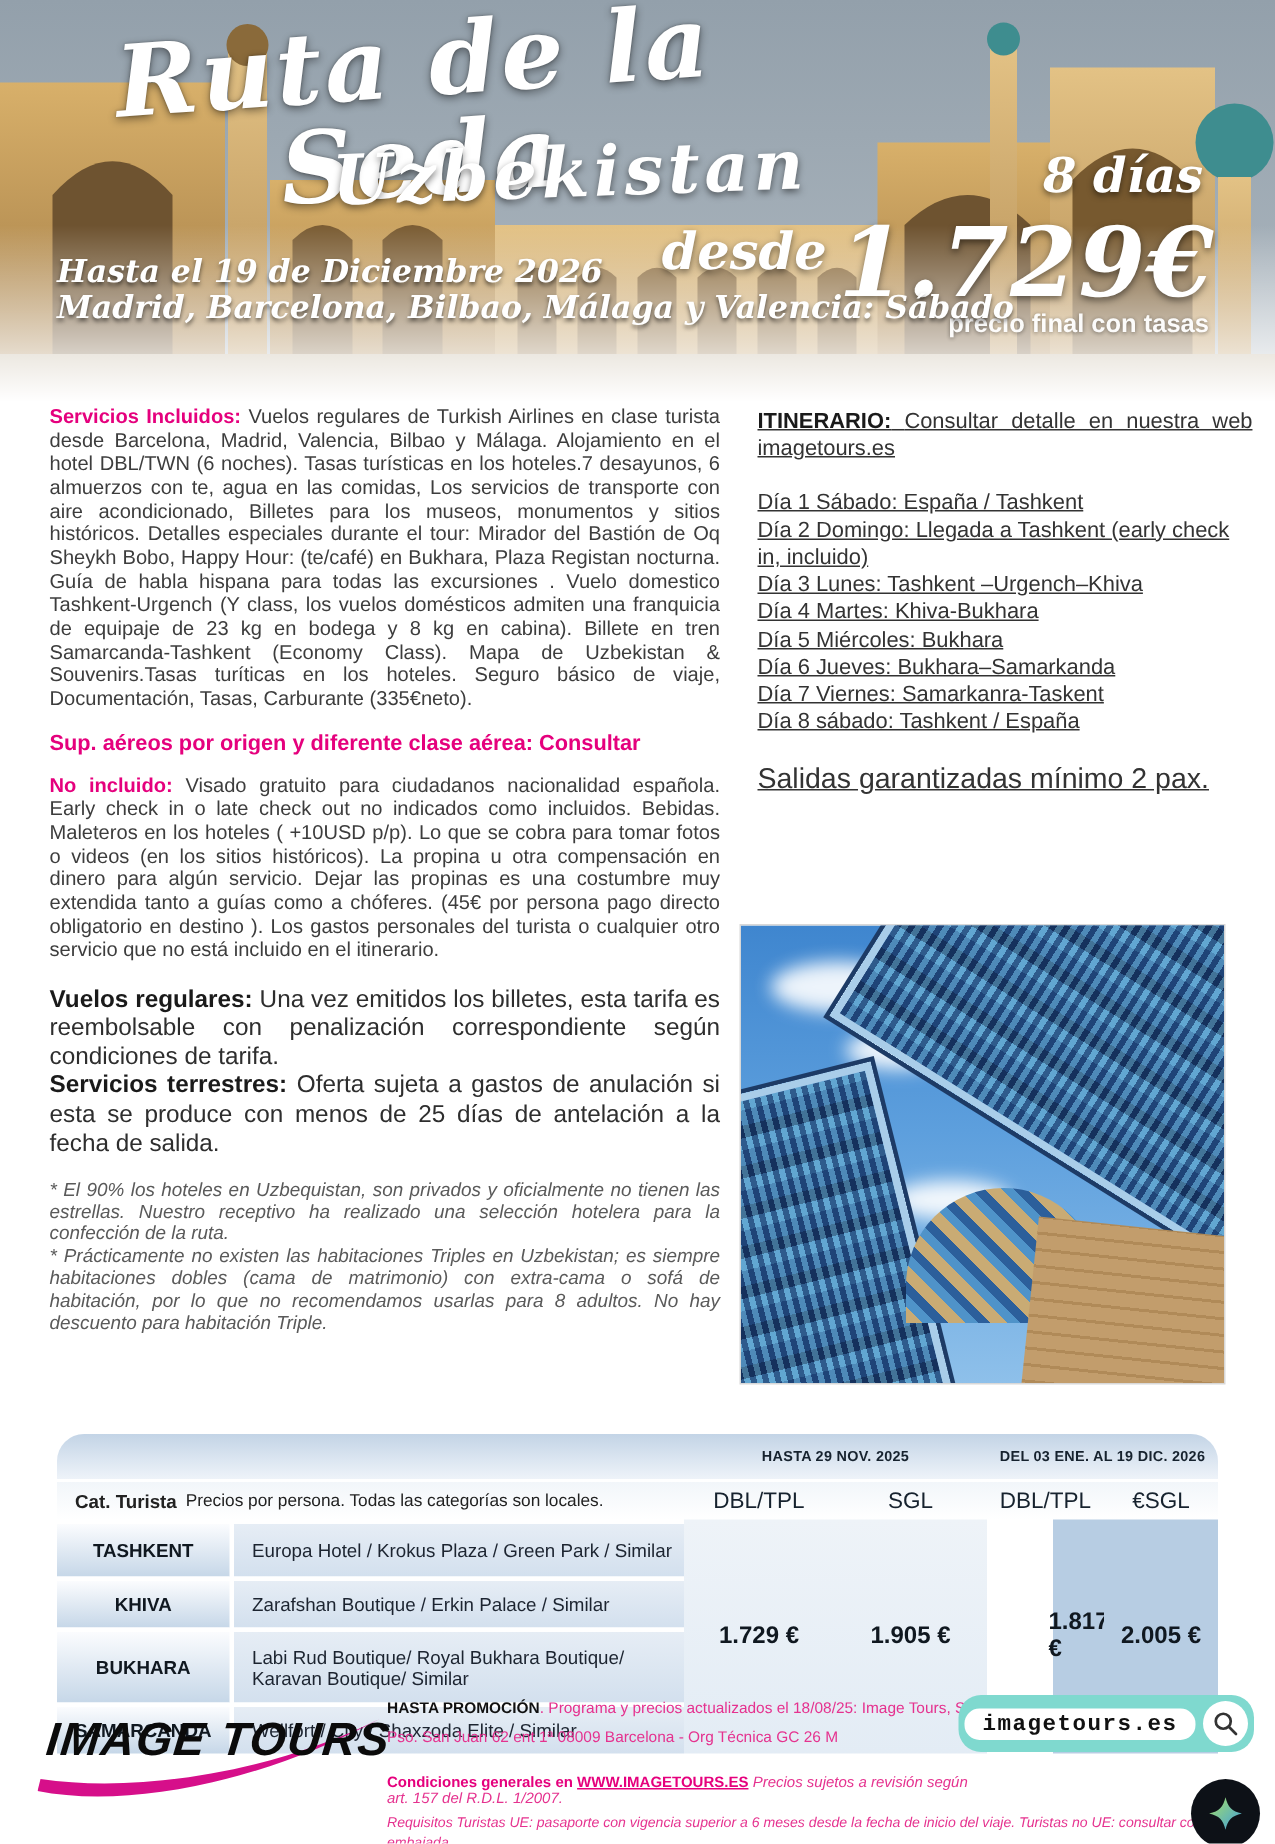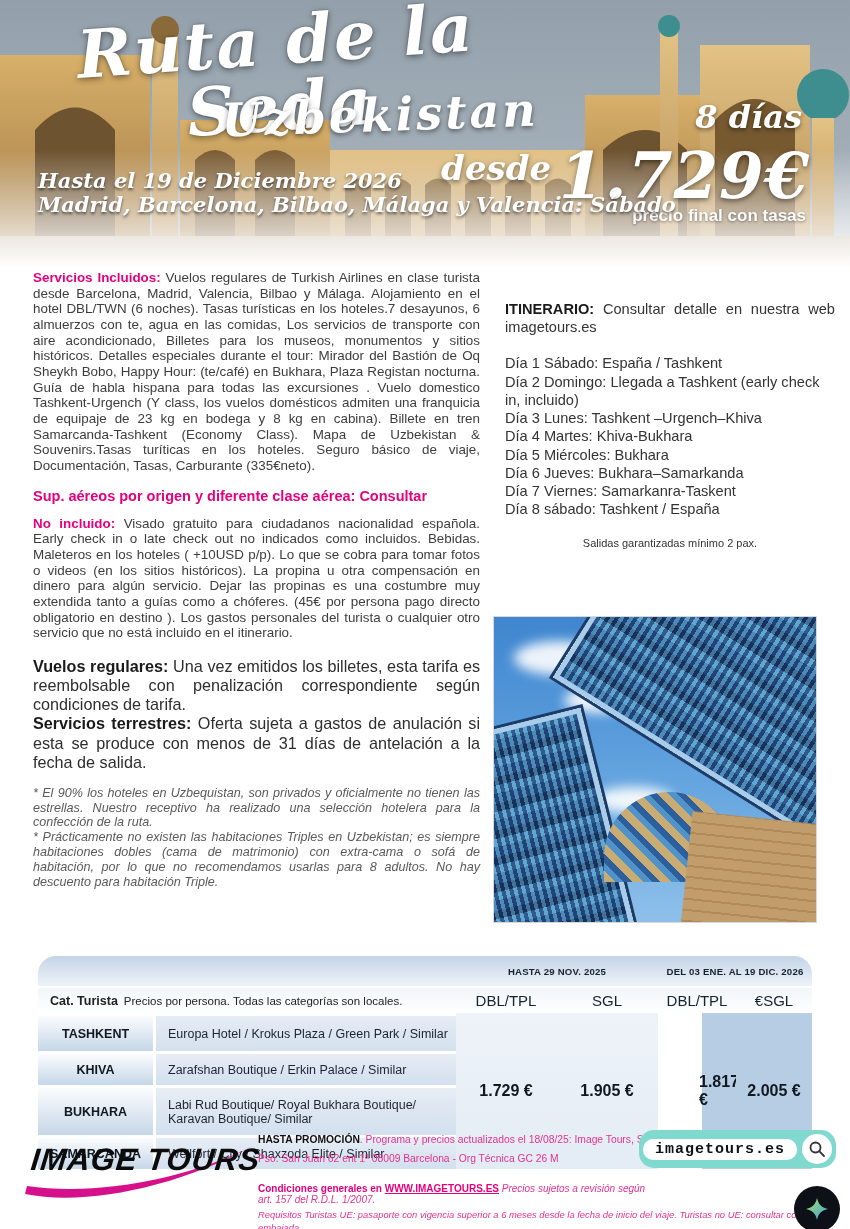--- a/index.html
+++ b/index.html
@@ -40,24 +40,24 @@
   .col-left { position:absolute; left:33px; top:270px; width:447px; color:#3d3d3d; }
   .para { font-size:13.4px; line-height:1.17; text-align:justify; }
   .lead-magenta { color:#e5007d; font-weight:bold; }
   .lead-black { color:#1a1a1a; font-weight:bold; }
   .sup-line { color:#e5007d; font-weight:bold; font-size:14.5px; margin:14px 0 12px 0; }
   .big-para { font-size:16.2px; line-height:1.18; text-align:justify; color:#2e2e2e; margin-top:16px; }
   .notes { margin-top:14px; font-style:italic; color:#5a5a5a; font-size:12.6px; line-height:1.18; text-align:justify; }
   .notes p { margin:0; }
 
   
-  .col-right { position:absolute; left:505px; top:300px; width:330px; color:#333; }
+  .col-right { position:absolute; left:505px; top:272px; width:330px; color:#333;text-decoration:underline; }
   .itin-head { font-size:14.6px; line-height:1.25; text-align:justify; }
   .itin-days { margin-top:18px; font-size:14.6px; line-height:1.25; }
-  .itin-salidas { margin-top:18px; font-size:11px;text-align:center; }
+  .itin-salidas { margin-top:18px; font-size:19px; }
 
   
   .photo { position:absolute; left:493px; top:616px; width:324px; height:307px;
     background:linear-gradient(180deg,#3f86cf 0%, #5d9fdd 45%, #8ec0ea 100%);
     overflow:hidden; border:1px solid #d8d8d8; }
   .cloud { position:absolute; background:#fff; border-radius:50%; filter:blur(6px); opacity:.9; }
   .tilewall { position:absolute;
     background:
       repeating-linear-gradient(90deg, rgba(20,45,90,.55) 0 4px, rgba(120,190,220,.45) 4px 8px),
       repeating-linear-gradient(0deg, #2c5f9b 0 10px, #4f93c9 10px 18px, #16355f 18px 26px);
@@ -199,21 +199,21 @@
     <div class="hero-departures">Madrid, Barcelona, Bilbao, Málaga y Valencia: Sábado</div>
   </div>
 
   <div class="col-left">
     <p class="para"><span class="lead-magenta">Servicios Incluidos:</span> <span>Vuelos regulares de Turkish Airlines en clase turista desde Barcelona, Madrid, Valencia, Bilbao y Málaga. Alojamiento en el hotel DBL/TWN (6 noches). Tasas turísticas en los hoteles.7 desayunos, 6 almuerzos con te, agua en las comidas, Los servicios de transporte con aire acondicionado, Billetes para los museos, monumentos y sitios históricos. Detalles especiales durante el tour: Mirador del Bastión de Oq Sheykh Bobo, Happy Hour: (te/café) en Bukhara, Plaza Registan nocturna. Guía de habla hispana para todas las excursiones . Vuelo domestico Tashkent-Urgench (Y class, los vuelos domésticos admiten una franquicia de equipaje de 23 kg en bodega y 8 kg en cabina). Billete en tren Samarcanda-Tashkent (Economy Class). Mapa de Uzbekistan &amp; Souvenirs.Tasas turíticas en los hoteles. Seguro básico de viaje, Documentación, Tasas, Carburante (335€neto).</span></p>
 
     <p class="sup-line">Sup. aéreos por origen y diferente clase aérea: Consultar</p>
 
     <p class="para"><span class="lead-magenta">No incluido:</span> <span>Visado gratuito para ciudadanos nacionalidad española. Early check in o late check out no indicados como incluidos. Bebidas. Maleteros en los hoteles ( +10USD p/p). Lo que se cobra para tomar fotos o videos (en los sitios históricos). La propina u otra compensación en dinero para algún servicio. Dejar las propinas es una costumbre muy extendida tanto a guías como a chóferes. (45€ por persona pago directo obligatorio en destino ). Los gastos personales del turista o cualquier otro servicio que no está incluido en el itinerario.</span></p>
 
-    <p class="big-para"><span class="lead-black">Vuelos regulares:</span> <span>Una vez emitidos los billetes, esta tarifa es reembolsable con penalización correspondiente según condiciones de tarifa.</span><br><span class="lead-black">Servicios terrestres:</span> <span>Oferta sujeta a gastos de anulación si esta se produce con menos de 31 días de antelación a la fecha de salida.</span></p>
+    <p class="big-para"><span class="lead-black">Vuelos regulares:</span> <span>Una vez emitidos los billetes, esta tarifa es reembolsable con penalización correspondiente según condiciones de tarifa.</span><br><span class="lead-black">Servicios terrestres:</span> <span>Oferta sujeta a gastos de anulación si esta se produce con menos de 25 días de antelación a la fecha de salida.</span></p>
 
     <div class="notes">
       <p>* El 90% los hoteles en Uzbequistan, son privados y oficialmente no tienen las estrellas. Nuestro receptivo ha realizado una selección hotelera para la confección de la ruta.</p>
       <p>* Prácticamente no existen las habitaciones Triples en Uzbekistan; es siempre habitaciones dobles (cama de matrimonio) con extra-cama o sofá de habitación, por lo que no recomendamos usarlas para 8 adultos. No hay descuento para habitación Triple.</p>
     </div>
   </div>
 
   <div class="col-right">
     <p class="itin-head"><span class="lead-black">ITINERARIO:</span> <span>Consultar detalle en nuestra web imagetours.es</span></p>
     <div class="itin-days">

